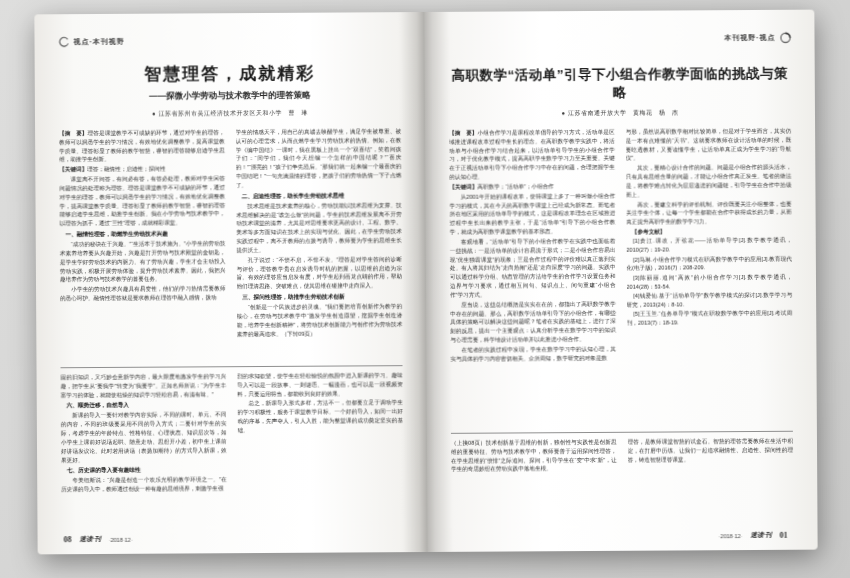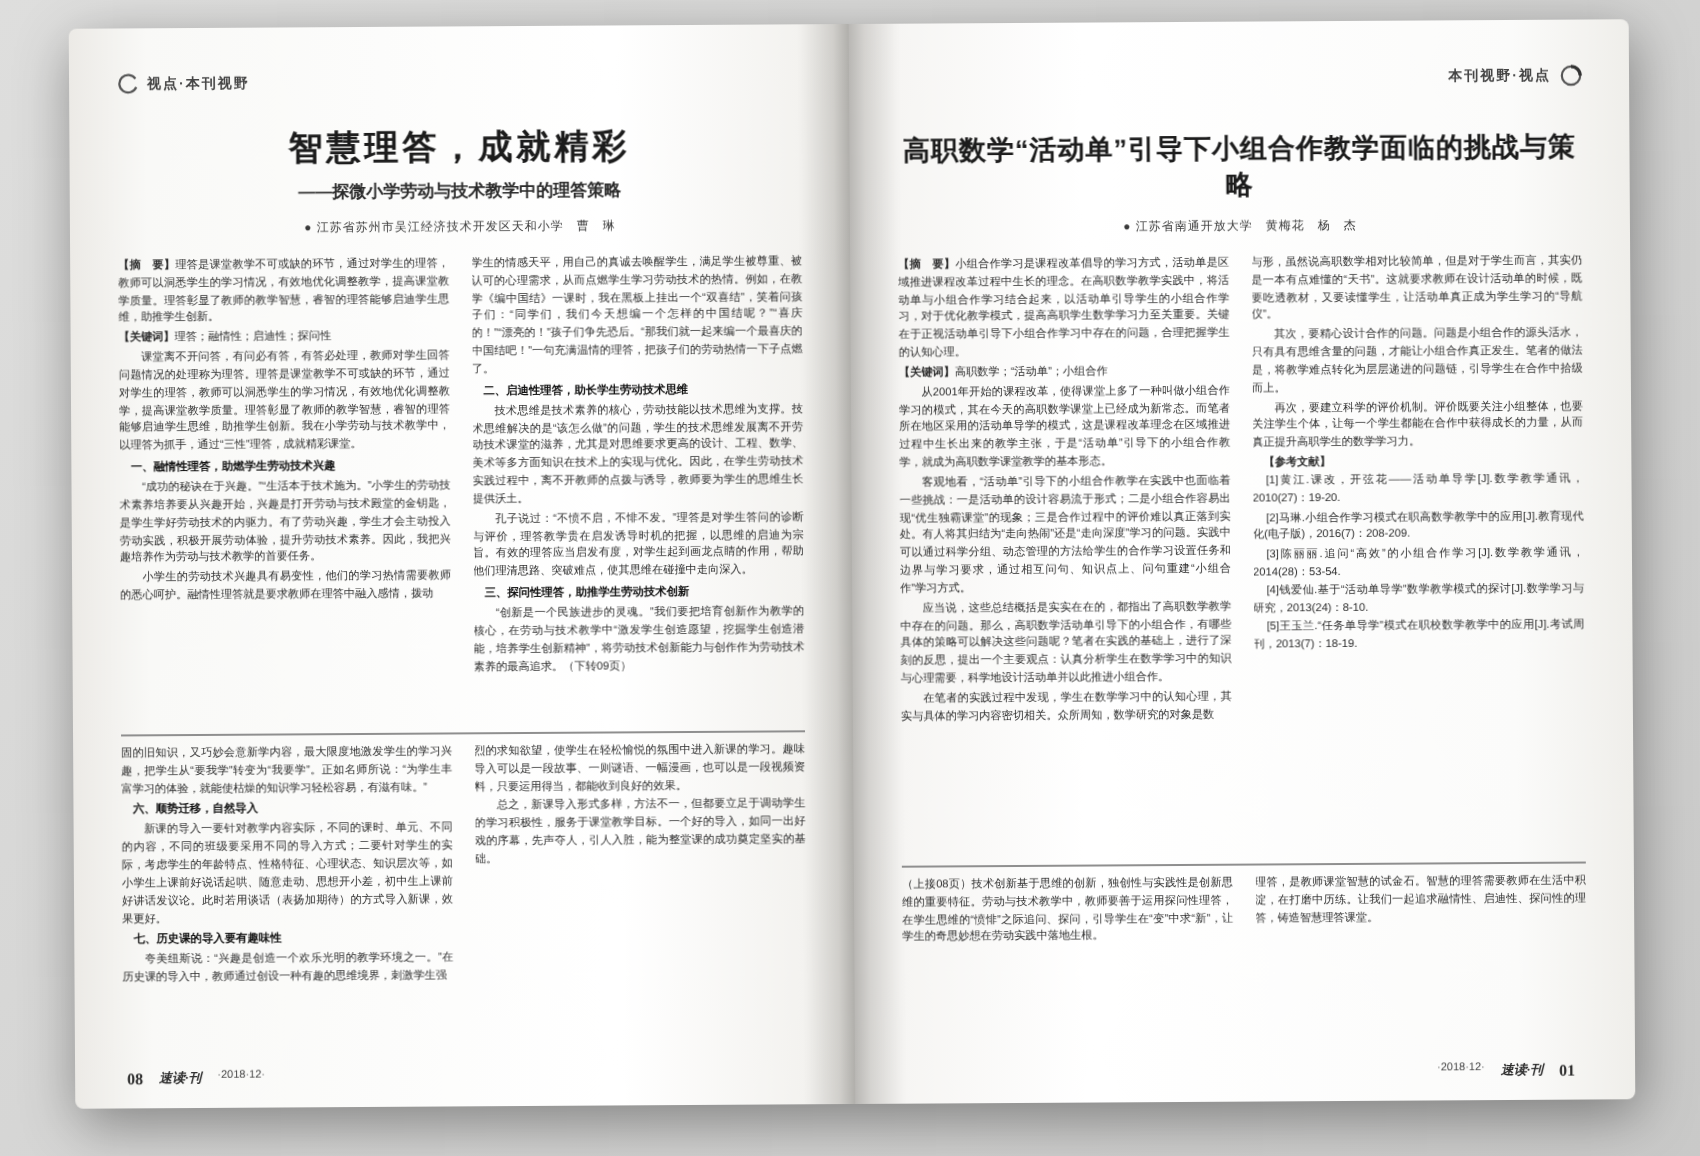--- a/index.html
+++ b/index.html
@@ -50,21 +50,21 @@
   .bt p.noindent{text-indent:0;}
   .bt .lbl{font-weight:bold;}
   .bt h4{margin:2px 0 1px 0;font-size:5.7px;font-weight:bold;color:#111;text-indent:1em;}
   .abs p{text-indent:0;}
   .abs .hang{text-indent:0;}
   .refs p{text-indent:1.2em;margin:0 0 0.5px 0;}
   .refs .rl{font-weight:bold;text-indent:1em;}
 
   .rule{border:0;border-top:0.6px solid #8f8f8f;margin:6px 0 5px 0;}
 
-  .footer{position:absolute;bottom:10px;font-size:6.5px;color:#2e2e2e;display:flex;align-items:flex-start;gap:8px;}
+  .footer{position:absolute;bottom:10px;font-size:6.5px;color:#2e2e2e;display:flex;align-items:center;gap:8px;}
   .footer.fl{left:26px;}
   .footer.fr{right:30px;}
   .pgnum{font-weight:bold;font-size:8px;font-family:"Liberation Serif","DejaVu Serif",serif;}
   .brand{font-style:italic;font-weight:bold;font-size:6.5px;font-family:"Liberation Serif","DejaVu Serif",serif;}
   .fdate{font-size:5.5px;color:#444;}
 
   .h-fixed-top-l{height:232px;}
   .h-fixed-bot-l{height:152px;}
   .h-fixed-top-r{height:298px;}
   .h-fixed-bot-r{height:76px;}

